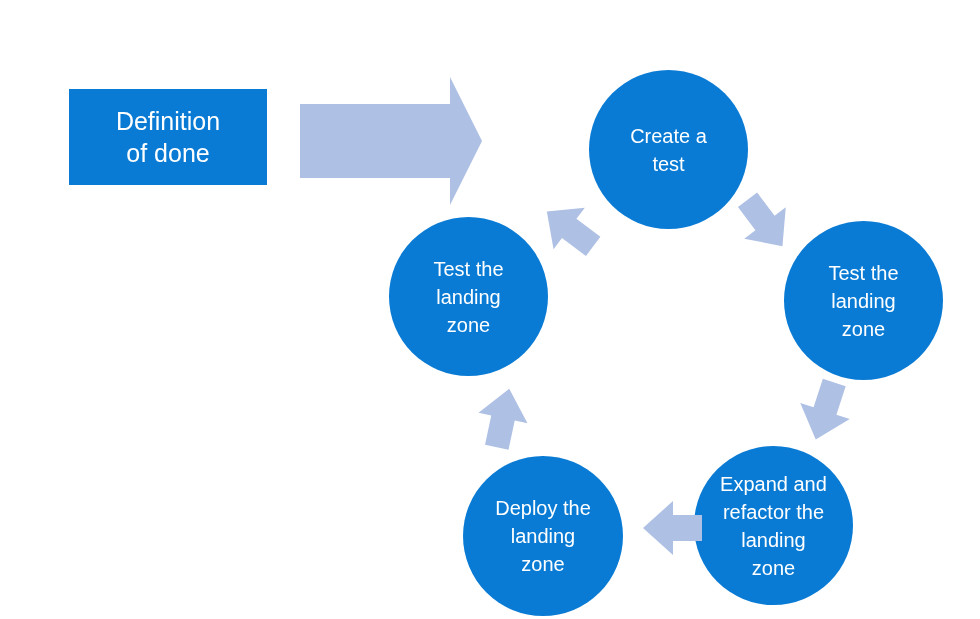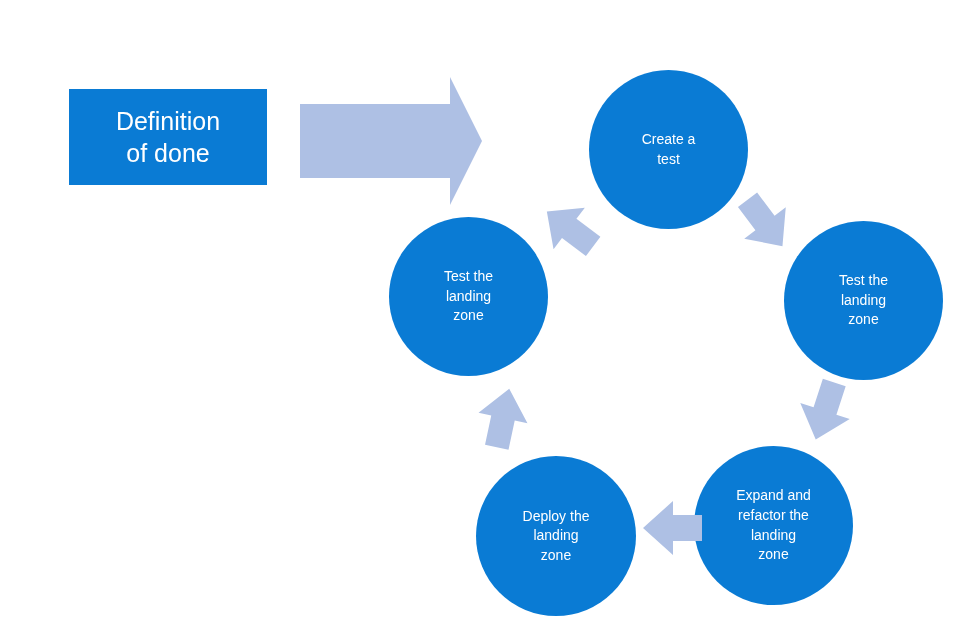--- a/index.html
+++ b/index.html
@@ -78,31 +78,31 @@
     position: absolute;
     border-radius: 50%;
     background: #0a7bd4;
     display: flex;
     align-items: center;
     justify-content: center;
     box-sizing: border-box;
   }
   .circle .label {
     color: #ffffff;
-    font-size: 14px;
+    font-size: 20px;
     line-height: 1.4;
     text-align: center;
     white-space: pre-line;
     padding: 0 10px;
   }
 
   .circle-create-test  { left: 589px; top: 31px;  width: 159px; height: 159px; }
   .circle-test-right   { left: 784px; top: 182px; width: 159px; height: 159px; }
   .circle-expand       { left: 694px; top: 407px; width: 159px; height: 159px; }
-  .circle-deploy       { left: 476px; top: 417px; width: 160px; height: 160px; }
+  .circle-deploy       { left: 463px; top: 417px; width: 160px; height: 160px; }
   .circle-test-left    { left: 389px; top: 178px; width: 159px; height: 159px; }
 
   
   .cyc-arrow {
     position: absolute;
   }
   .cyc-arrow svg {
     display: block;
     overflow: visible;
   }

